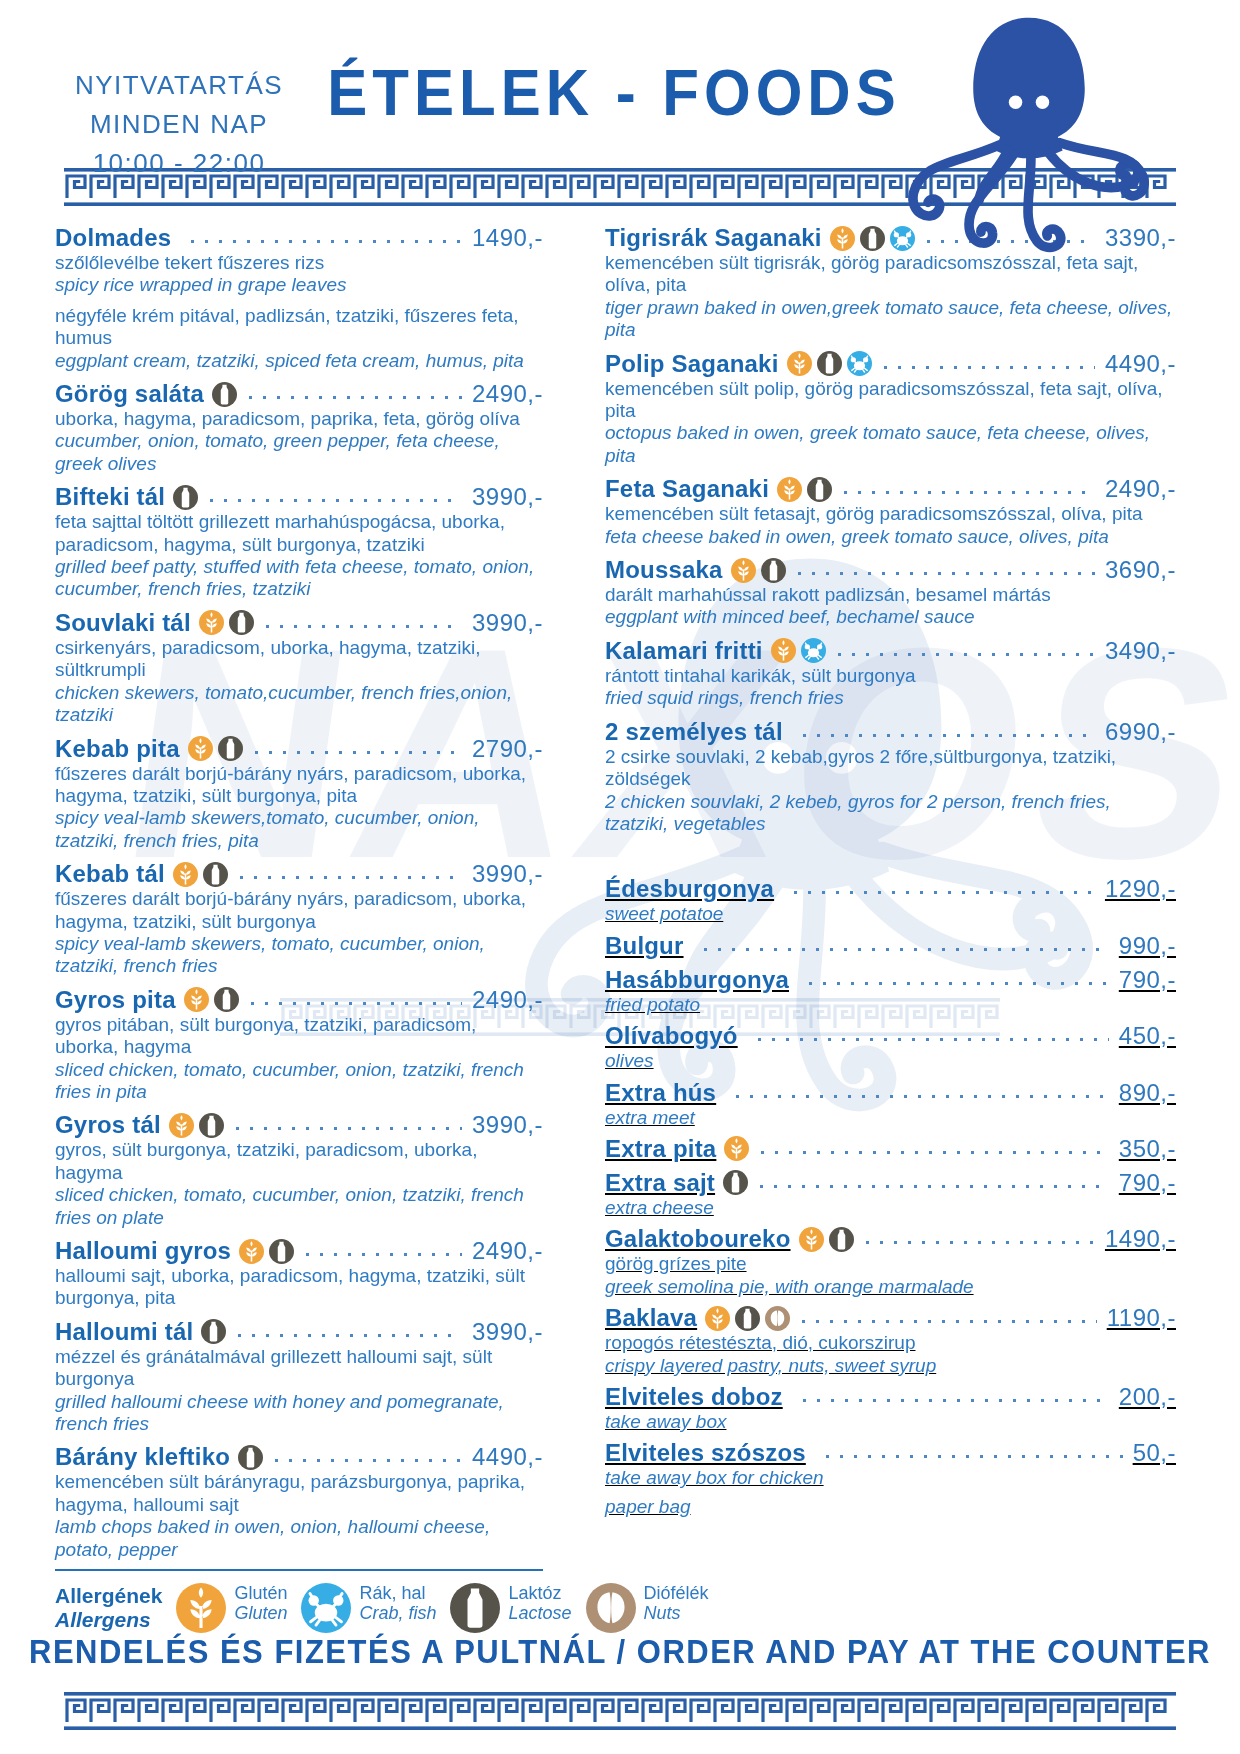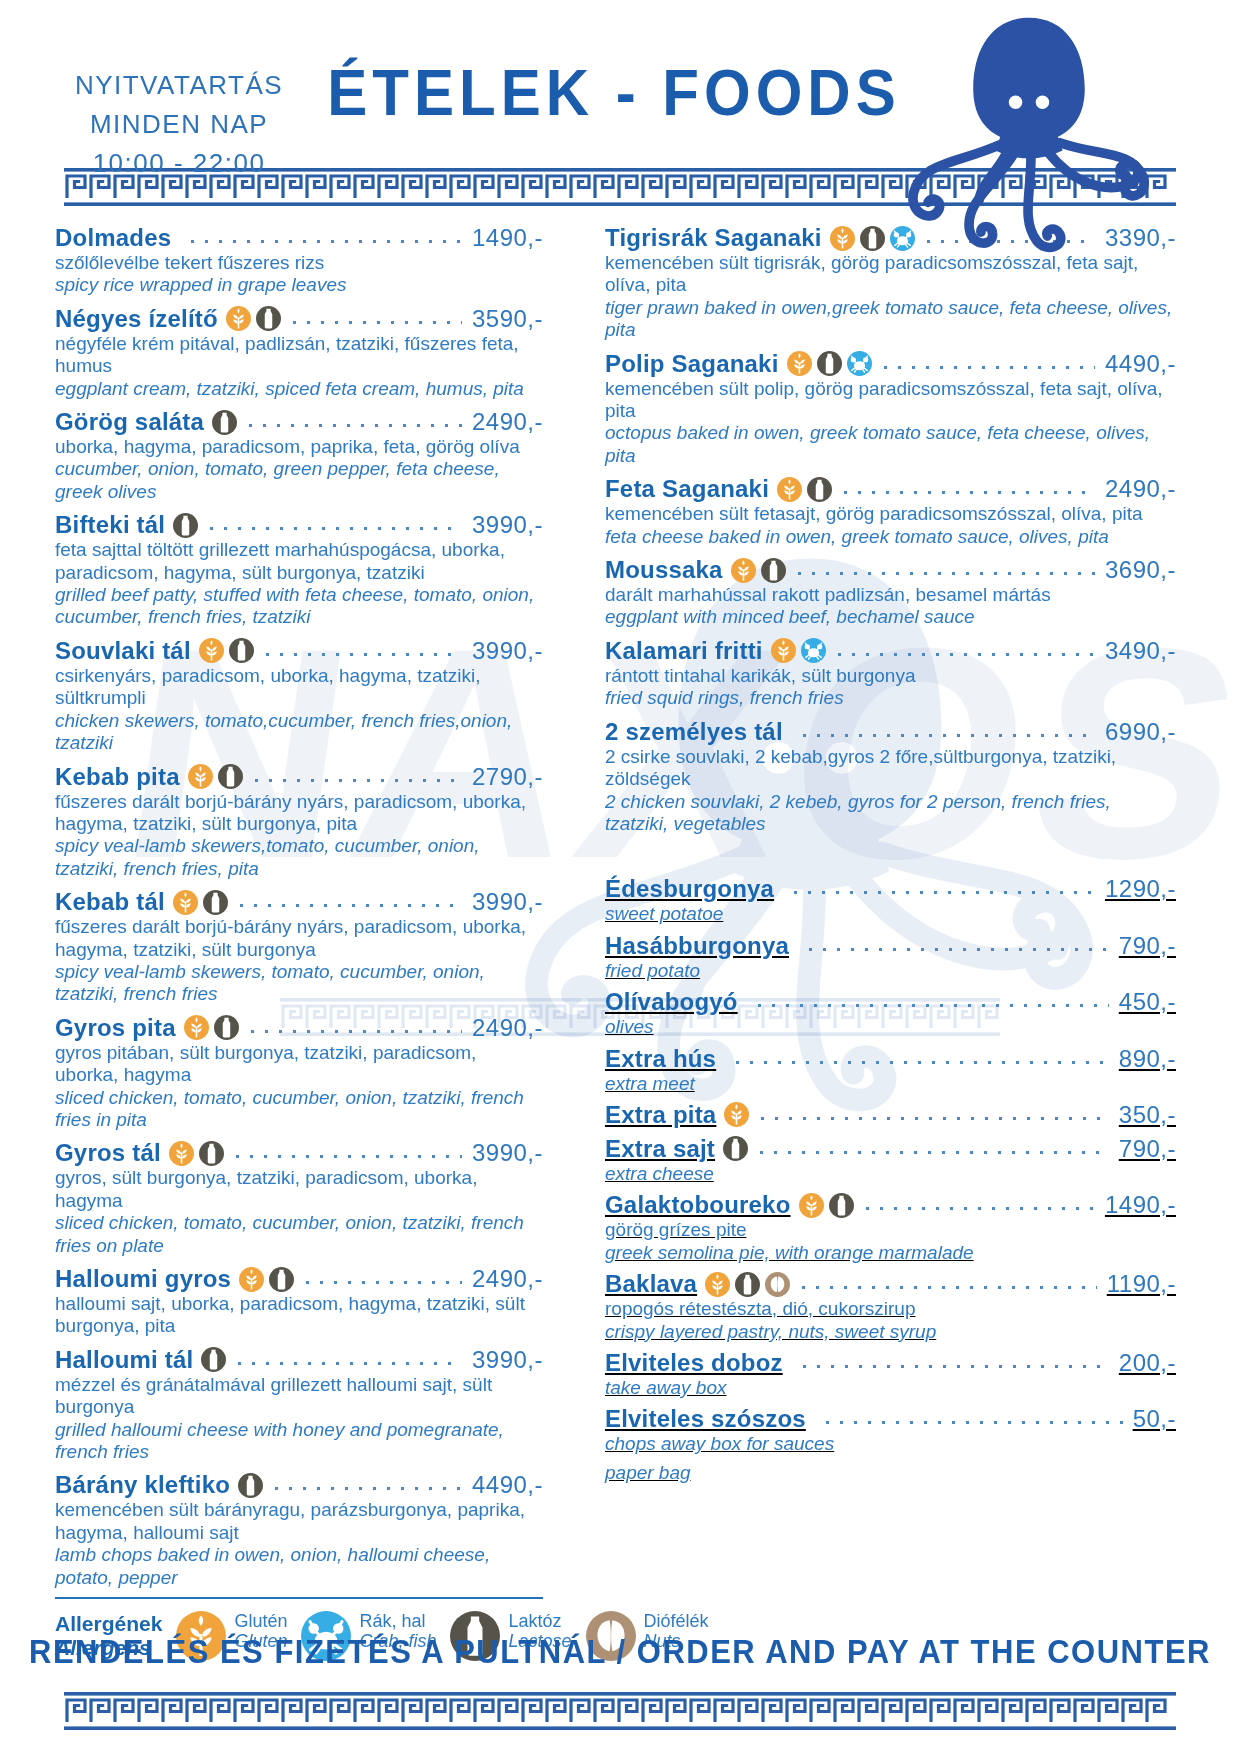--- a/index.html
+++ b/index.html
@@ -231,33 +231,20 @@
               <span class="item-name">Dolmades</span>
               <span class="item-icons"></span>
               <span class="leader"></span>
               <span class="item-price">1490,-</span>
             </div>
             <div class="desc desc-hu">szőlőlevélbe tekert fűszeres rizs</div>
             <div class="desc desc-en">spicy rice wrapped in grape leaves</div>
           </div>
 
           <div class="item">
-            <div class="item-head">
-              <span class="item-name">Négyes ízelítő</span>
-              <span class="item-icons">
-                <svg class="badge badge-gluten" viewBox="0 0 24 24">
-                  <use href="#sym-gluten"></use>
-                </svg>
-                <svg class="badge badge-lactose" viewBox="0 0 24 24">
-                  <use href="#sym-lactose"></use>
-                </svg>
-              </span>
-              <span class="leader"></span>
-              <span class="item-price">3590,-</span>
-            </div>
             <div class="desc desc-hu">négyféle krém pitával, padlizsán, tzatziki, fűszeres feta, humus</div>
             <div class="desc desc-en">eggplant cream, tzatziki, spiced feta cream, humus, pita</div>
           </div>
 
           <div class="item">
             <div class="item-head">
               <span class="item-name">Görög saláta</span>
               <span class="item-icons">
                 <svg class="badge badge-lactose" viewBox="0 0 24 24">
                   <use href="#sym-lactose"></use>
@@ -598,20 +585,29 @@
             <div class="item-head">
               <span class="item-name">Édesburgonya</span>
               <span class="item-icons"></span>
               <span class="leader"></span>
               <span class="item-price">1290,-</span>
             </div>
 
             <div class="desc desc-en">sweet potatoe</div>
           </div>
 
+          <div class="item">
+            <div class="item-head">
+              <span class="item-name">Bulgur</span>
+              <span class="item-icons"></span>
+              <span class="leader"></span>
+              <span class="item-price">990,-</span>
+            </div>
+
+          </div>
 
           <div class="item">
             <div class="item-head">
               <span class="item-name">Hasábburgonya</span>
               <span class="item-icons"></span>
               <span class="leader"></span>
               <span class="item-price">790,-</span>
             </div>
 
             <div class="desc desc-en">fried potato</div>
@@ -719,21 +715,21 @@
           </div>
 
           <div class="item">
             <div class="item-head">
               <span class="item-name">Elviteles szószos</span>
               <span class="item-icons"></span>
               <span class="leader"></span>
               <span class="item-price">50,-</span>
             </div>
 
-            <div class="desc desc-en">chops away box for sauces</div>
+            <div class="desc desc-en">take away box for chicken</div>
           </div>
 
           <div class="item">
 
             <div class="desc desc-en">paper bag</div>
           </div>
         </div>
     </div>
   </div>
 

